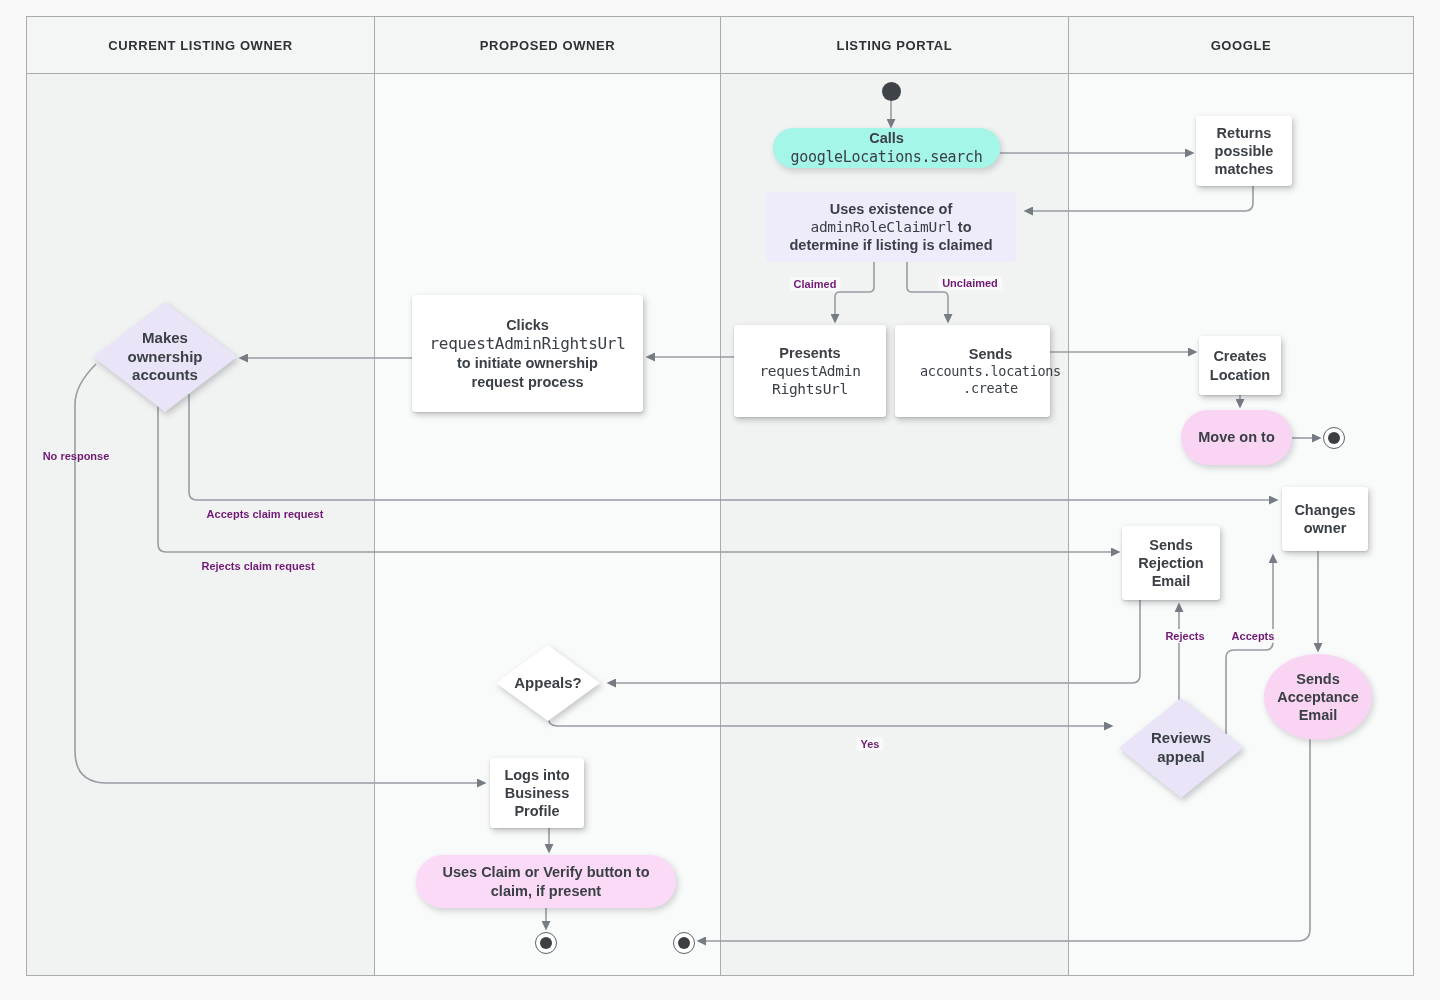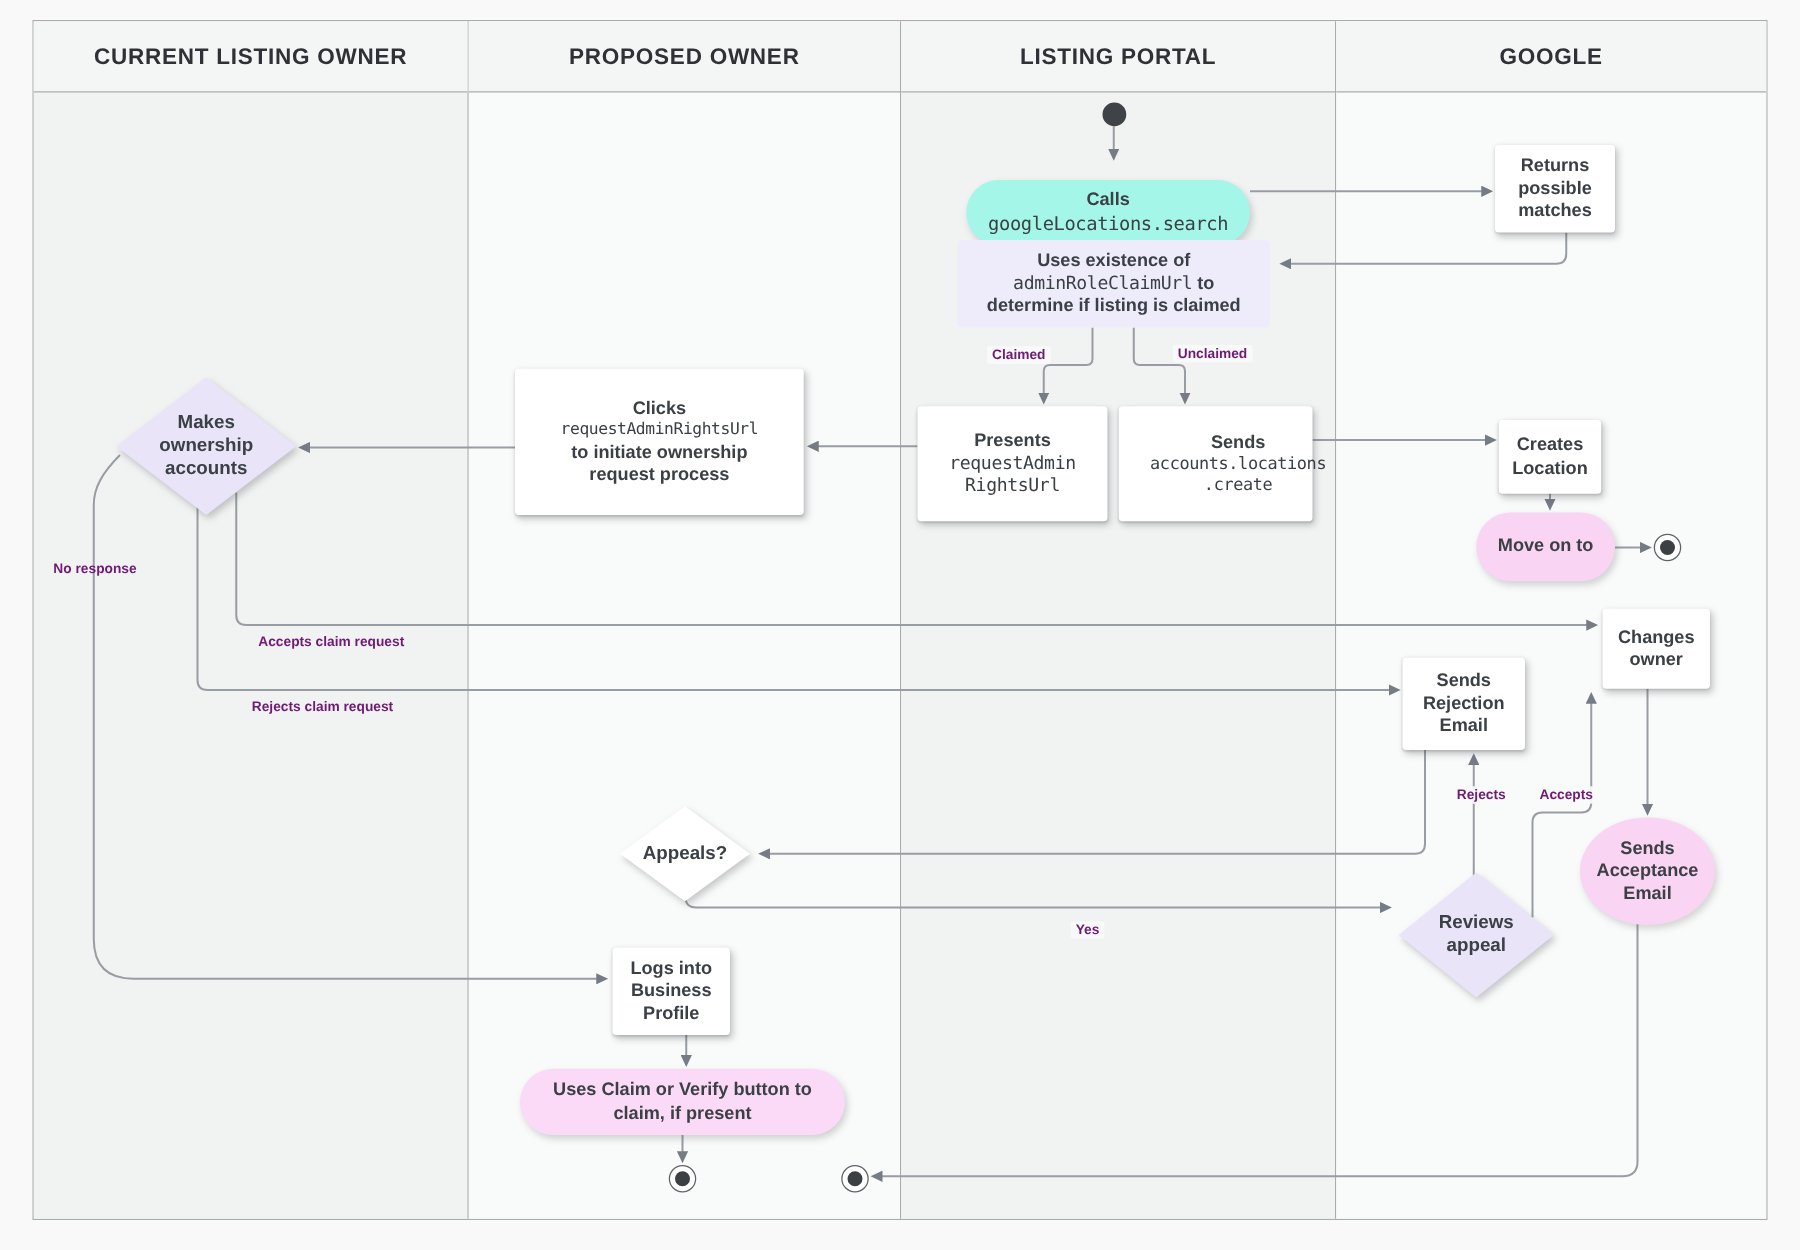--- a/index.html
+++ b/index.html
@@ -7,21 +7,21 @@
           font-family:"Liberation Sans",sans-serif;color:var(--c-text,#3b4046);overflow:hidden;}
   .frame{position:absolute;left:26px;top:16px;width:1388px;height:960px;
          border:1px solid var(--c-border,#a9acae);box-sizing:border-box;background:var(--c-lane_light,#f9fafa);}
   .lane{position:absolute;top:0;bottom:0;box-sizing:border-box;border-right:1px solid var(--c-border,#a9acae);}
   .lane:last-child{border-right:none;}
   .lane.dark{background:var(--c-lane_dark,#f1f2f2);}
   .lane.light{background:var(--c-lane_light,#f9fafa);}
   .lanehead{position:absolute;left:0;top:0;height:57px;width:100%;box-sizing:border-box;
             background:var(--c-header_bg,#f4f5f5);border-bottom:1px solid var(--c-border,#a9acae);
             display:flex;align-items:center;justify-content:center;
-            font-size:18px;font-weight:700;letter-spacing:.6px;color:#2e3236;}
+            font-size:13px;font-weight:700;letter-spacing:.6px;color:#2e3236;}
   svg.edges{position:absolute;left:0;top:0;z-index:2;}
   .node{position:absolute;z-index:3;display:flex;flex-direction:column;align-items:center;justify-content:center;
         text-align:center;font-weight:700;font-size:14.5px;line-height:1.26;box-sizing:border-box;}
   .box{background:var(--c-node_white,#fff);border-radius:3px;
        box-shadow:2px 3px 6px rgba(60,64,67,.28),0 1px 2px rgba(60,64,67,.18);}
   .pill{border-radius:28px;box-shadow:2px 3px 6px rgba(60,64,67,.22);}
   .teal{background:var(--c-teal,#a4f6e8);}
   .pinkfill{background:var(--c-pink,#f9d4f3);}
   .pinklight{background:var(--c-pink_light,#fbdaf7);}
   .softbox{background:var(--c-lavender_box,#eeebfa);border-radius:4px;}
@@ -97,21 +97,21 @@
   <div class="endnode" style="left:1323px;top:427px;">
       <div class="dot"></div>
     </div>
   <div class="endnode" style="left:535px;top:932px;">
       <div class="dot"></div>
     </div>
   <div class="endnode" style="left:673px;top:932px;">
       <div class="dot"></div>
     </div>
 
-  <div class="node pill teal" style="left:773px;top:144px;width:227px;height:52px;">
+  <div class="node pill teal" style="left:773px;top:128px;width:227px;height:40px;">
     <div>Calls</div>
     <div class="code" style="font-size:15px;">googleLocations.search</div>
   </div>
 
   <div class="node box" style="left:1196px;top:116px;width:96px;height:70px;padding:2px 8px;">
     <div>Returns possible matches</div>
   </div>
 
   <div class="node softbox" style="left:766px;top:192px;width:250px;height:70px;">
     <div>Uses existence of</div>
@@ -126,21 +126,21 @@
   </div>
 
   <div class="node box" style="left:895px;top:325px;width:155px;height:92px;padding-left:36px;">
     <div>Sends</div>
     <div class="code">accounts.locations</div>
     <div class="code">.create</div>
   </div>
 
   <div class="node box" style="left:412px;top:295px;width:231px;height:117px;">
     <div>Clicks</div>
-    <div class="code" style="font-size:13px;">requestAdminRightsUrl</div>
+    <div class="code" style="font-size:16px;">requestAdminRightsUrl</div>
     <div>to initiate ownership</div>
     <div>request process</div>
   </div>
 
   <div class="diamondwrap" style="left:93px;top:302px;width:144px;height:110px;">
     <div class="diamond lav">
       <div style="width:100px;">Makes ownership accounts</div>
     </div>
   </div>
 

